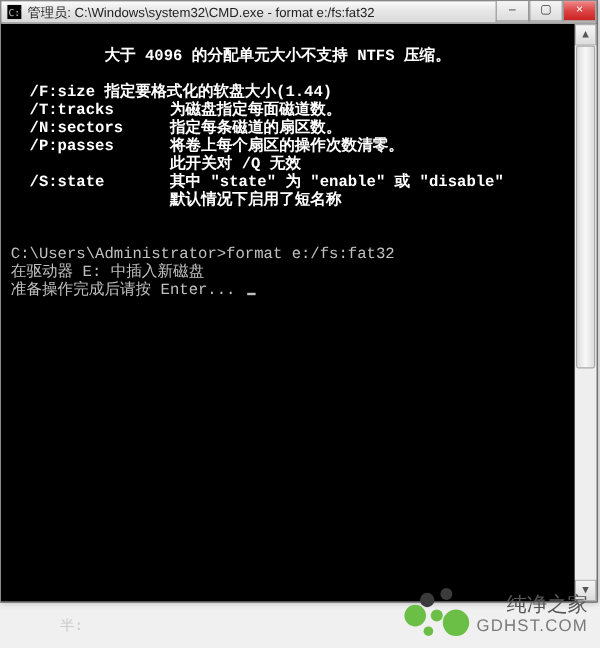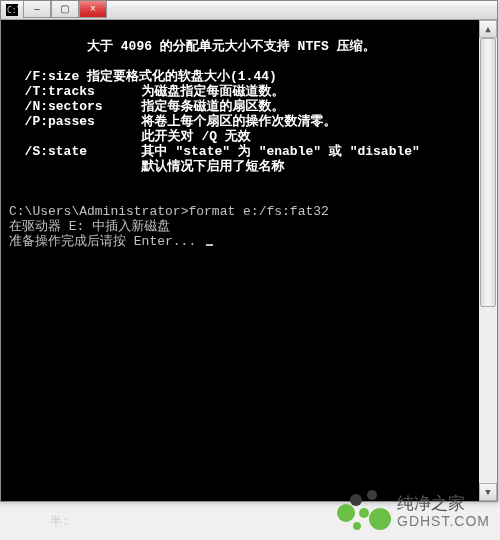--- a/index.html
+++ b/index.html
@@ -156,21 +156,21 @@
   .wm .d3 { width: 18px; height: 18px; background: #6bbf47; left: 2px; top: 14px; }
   .wm .d4 { width: 10px; height: 10px; background: #6bbf47; left: 24px; top: 18px; }
   .wm .d5 { width: 22px; height: 22px; background: #6bbf47; left: 34px; top: 18px; }
   .wm .d6 { width: 8px; height: 8px; background: #6bbf47; left: 18px; top: 32px; }
   .wm .txt {
     color: #7a7a7a;
     font-size: 15px;
     line-height: 1.1;
     text-align: left;
   }
-  .wm .txt .cn { font-size: 17px; color: #555; }
+  .wm .txt .cn { font-size: 17px; color: #555; text-align: right; }
   .wm .txt .en { font-size: 14px; letter-spacing: 1px; }
   
   .faded-caption {
     position: absolute;
     left: 50px;
     bottom: 10px;
     color: #ccc;
     font-family: "SimSun", monospace;
     font-size: 12px;
   }
@@ -179,20 +179,21 @@
 <body>
 
 <div class="window">
   <div class="titlebar">
     <span class="icon">
       <svg viewBox="0 0 12 12">
           <rect x="0" y="0" width="12" height="12" fill="#000"></rect>
           <text x="1" y="9" font-size="8" fill="#c0c0c0" font-family="monospace">C:\</text>
         </svg>
     </span>
+    <span class="title-text">管理员: C:\Windows\system32\CMD.exe - format  e:/fs:fat32</span>
     <div class="win-btns">
       <div class="win-btn">
           <span>–</span>
         </div>
       <div class="win-btn">
           <span>▢</span>
         </div>
       <div class="win-btn close">
           <span>×</span>
         </div>

